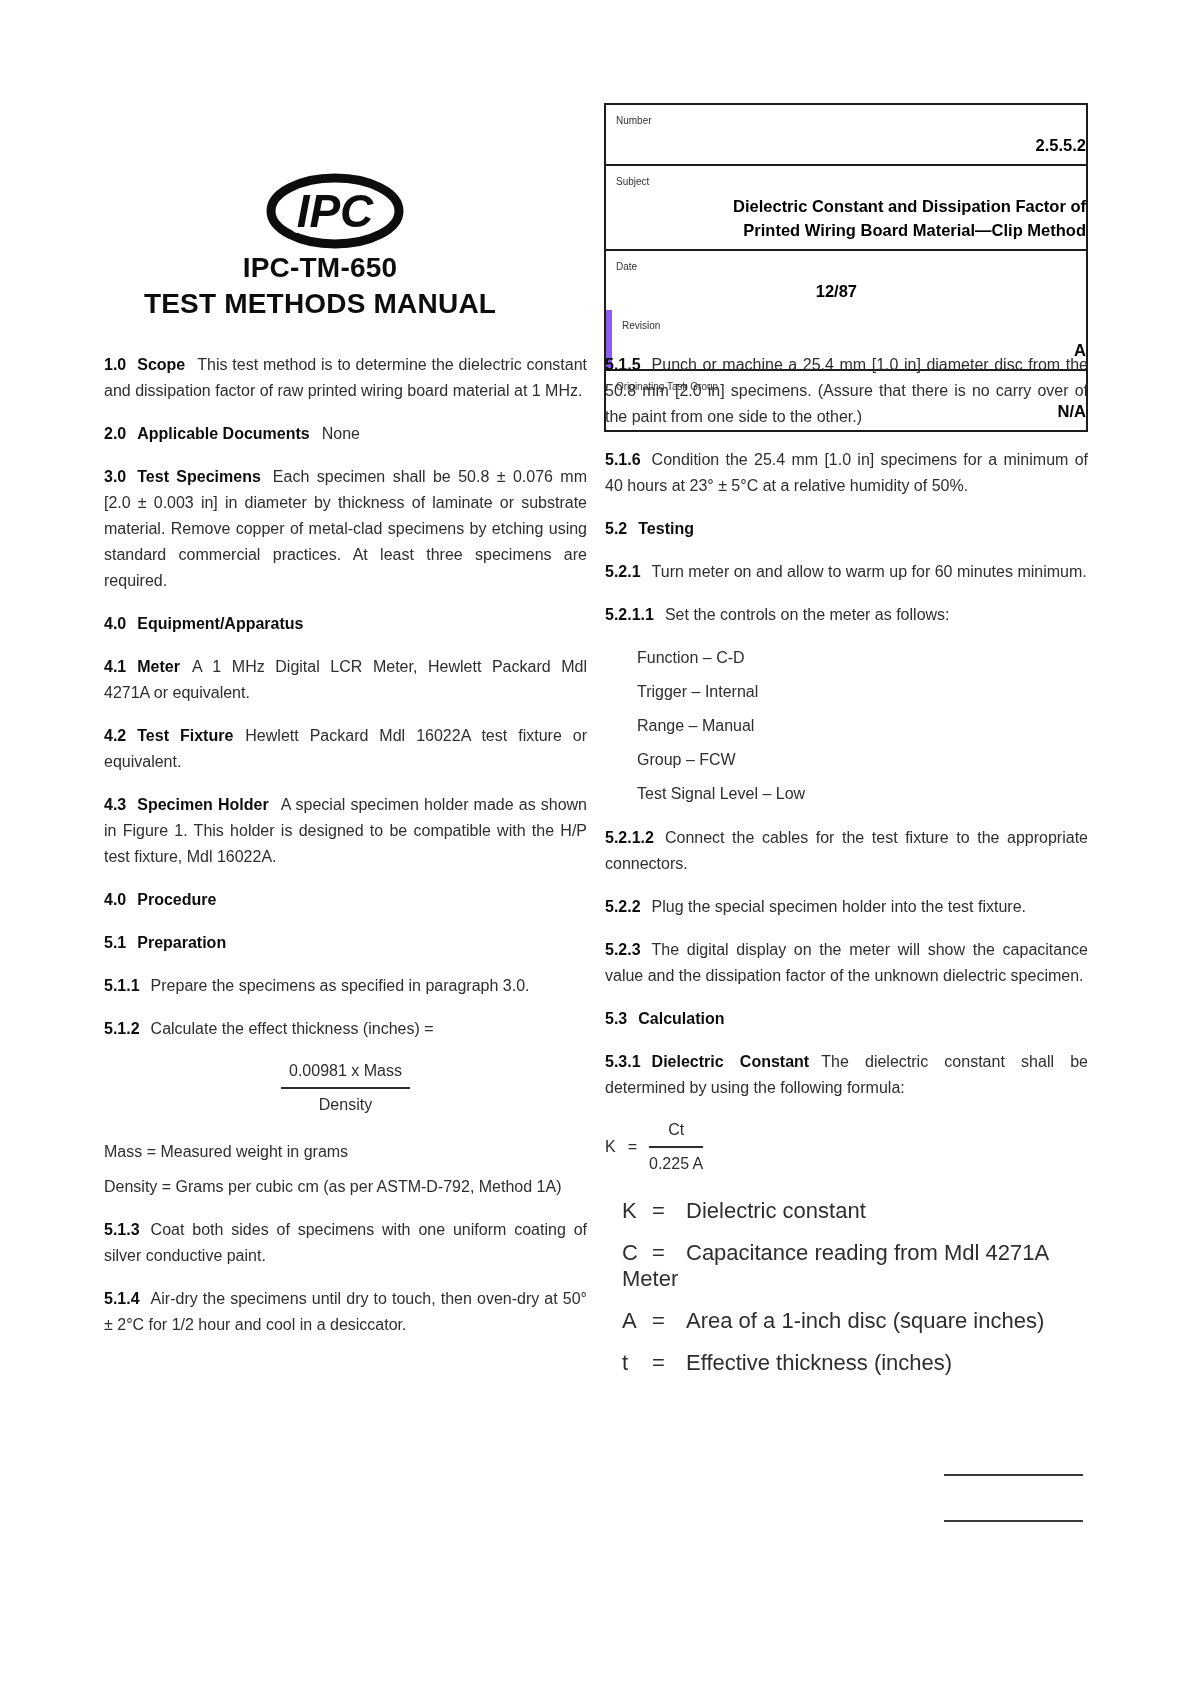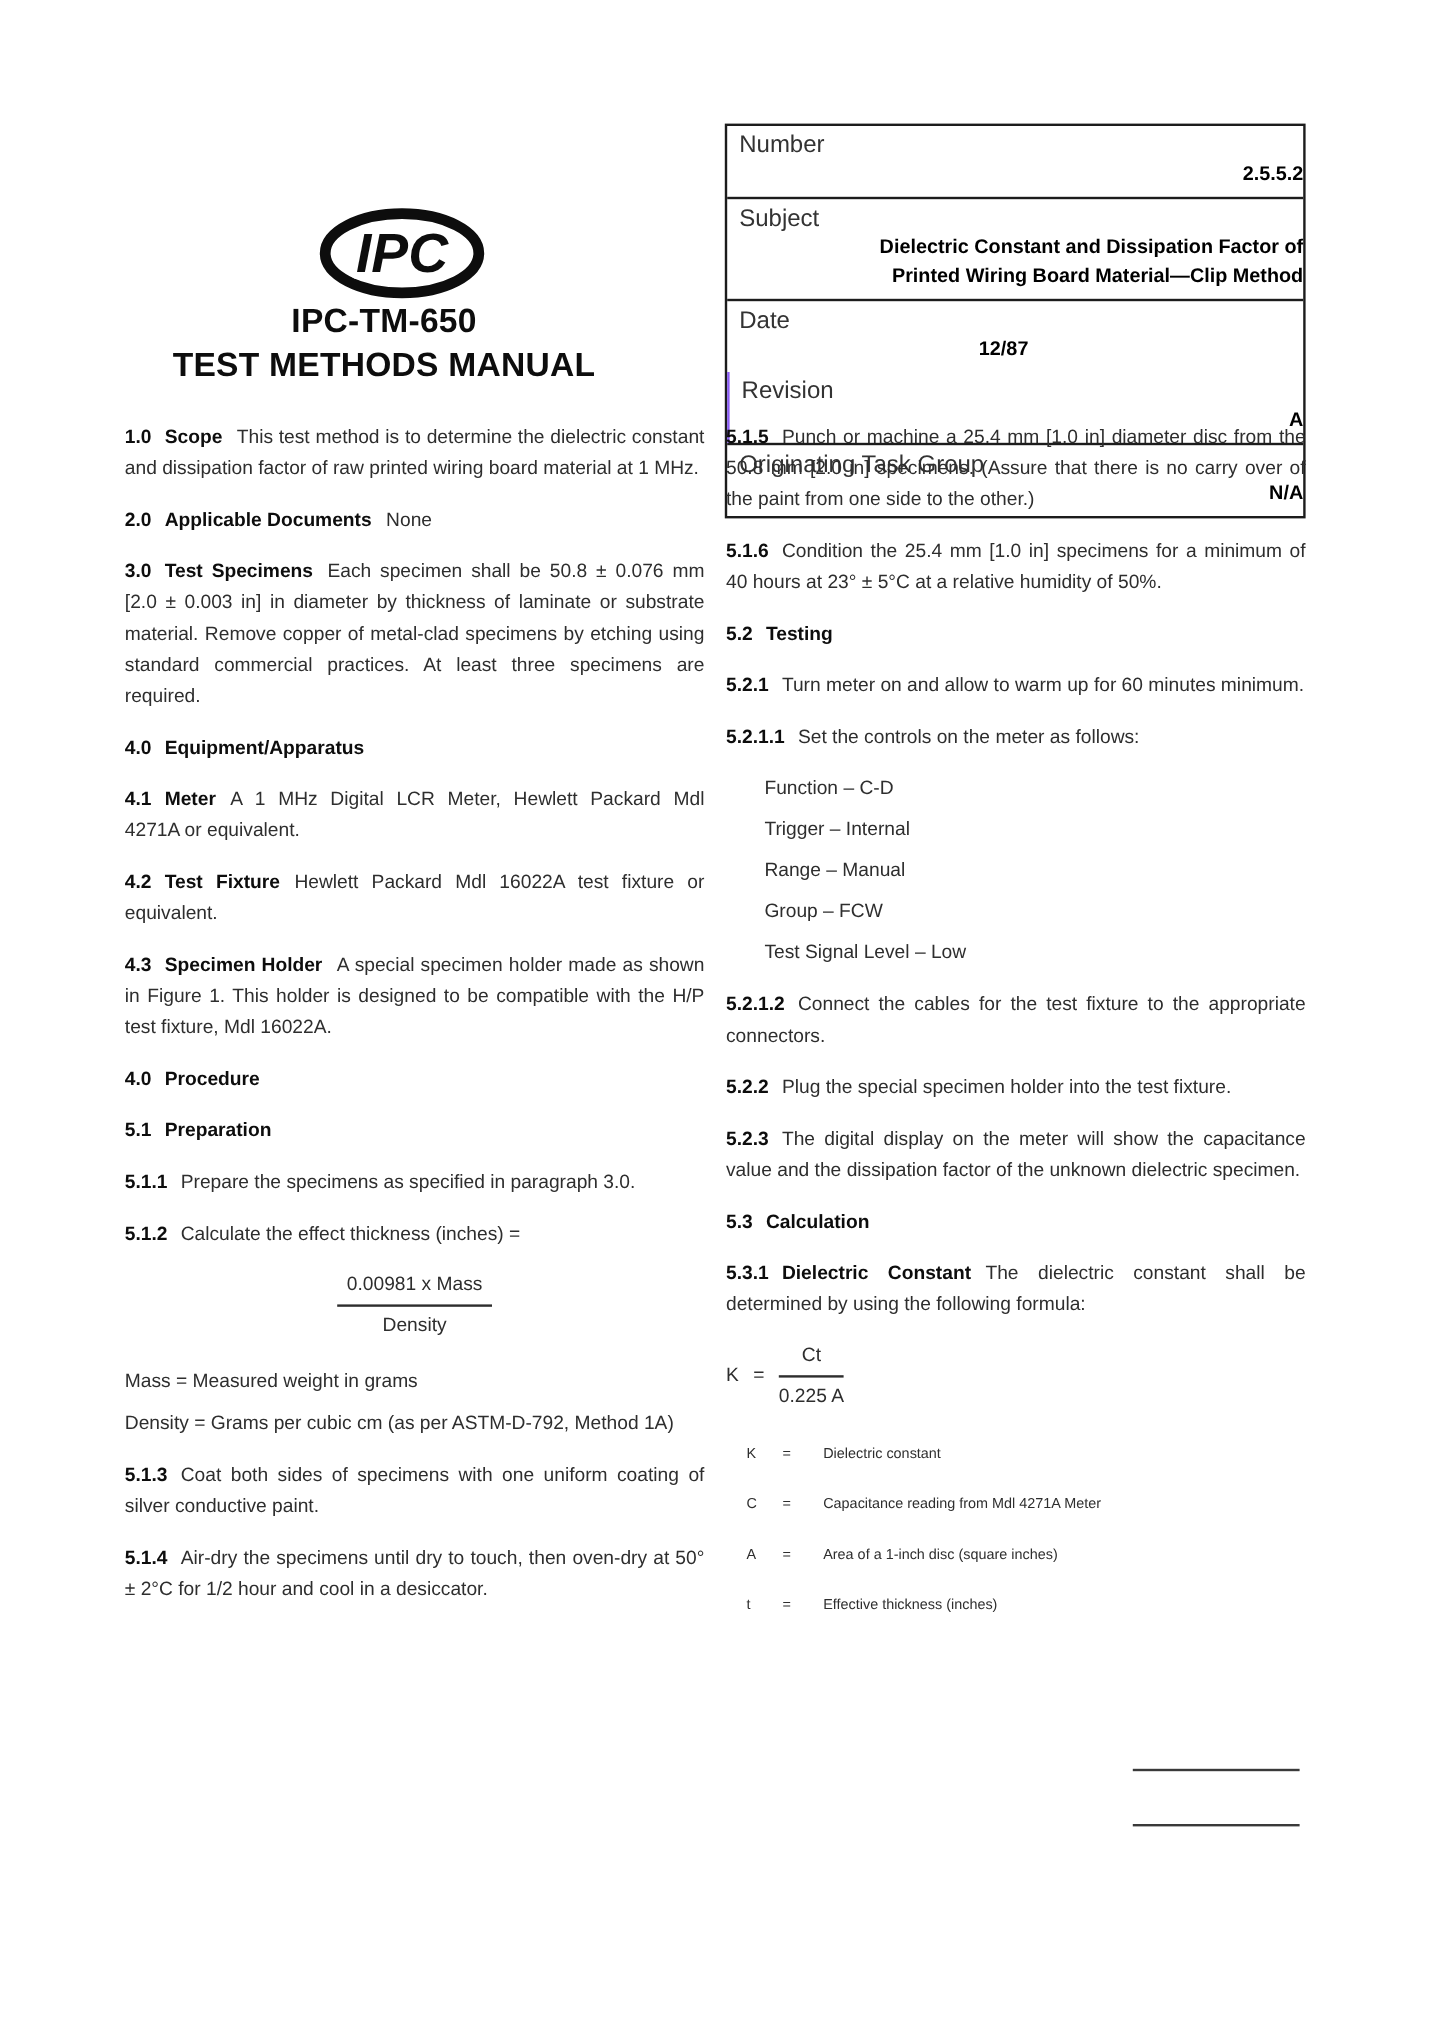--- a/index.html
+++ b/index.html
@@ -19,25 +19,25 @@
     color:#0d0d0d;letter-spacing:0.2px;
   }
   
   .info-table{
     position:absolute;left:604px;top:103px;width:484px;
     border:2px solid #1c1c1c;box-sizing:border-box;
     color:#2a2a2a;
   }
   .info-row{border-bottom:2px solid #1c1c1c;box-sizing:border-box;}
   .info-row:last-child{border-bottom:none;}
-  .info-label{font-size:20px;color:#333;padding:6px 0 0 10px;line-height:20px;}
+  .info-label{font-size:10px;color:#333;padding:6px 0 0 10px;line-height:20px;}
   .info-value{font-weight:bold;font-size:16.5px;color:#000000;padding:2px 0 7px 26px;line-height:24px;text-align:right;}
   .split{display:flex;flex-direction:column;}
   .split .cell-left{width:251px;box-sizing:border-box;}
-  .split .cell-right{flex:1;border-left:2px solid #8b5cf6;box-sizing:border-box;}
+  .split .cell-right{flex:1;border-left:6px solid #8b5cf6;box-sizing:border-box;}
   
   .col{position:absolute;top:352px;width:483px;}
   .col-left{left:104px;}
   .col-right{left:605px;}
   p.para{margin:0 0 17px 0;font-size:16px;line-height:26px;text-align:justify;}
   .num,.ttl{font-weight:bold;color:#0d0d0d;}
   .num{margin-right:11px;}
   .ttl{margin-right:12px;}
   .para span:empty{display:none;margin:0;}
   
@@ -48,21 +48,21 @@
   .kformula{margin:2px 0 22px 0;font-size:16px;display:flex;align-items:center;gap:12px;line-height:24px;}
   .kf-lhs,.kf-eq{display:inline-block;}
   
   .plain-line{margin:0 0 9px 0;font-size:16px;line-height:26px;}
   .plain-wide{margin-bottom:17px;}
   
   .settings{margin:0 0 18px 32px;}
   .setting{font-size:16px;line-height:26px;margin-bottom:8px;}
   
   .defs{margin-top:2px;}
-  .def-row{font-size:12px;line-height:26px;margin-bottom:16px;padding-left:17px;}
+  .def-row{font-size:22px;line-height:26px;margin-bottom:16px;padding-left:17px;}
   .dsym{display:inline-block;width:30px;}
   .deq{display:inline-block;width:34px;}
   
   .sig-line{position:absolute;left:944px;width:139px;border-top:2px solid #3a3a3a;height:0;}
   .sig-line-1{top:1474px;}
   .sig-line-2{top:1520px;}
 </style>
 </head>
 <body>
 

